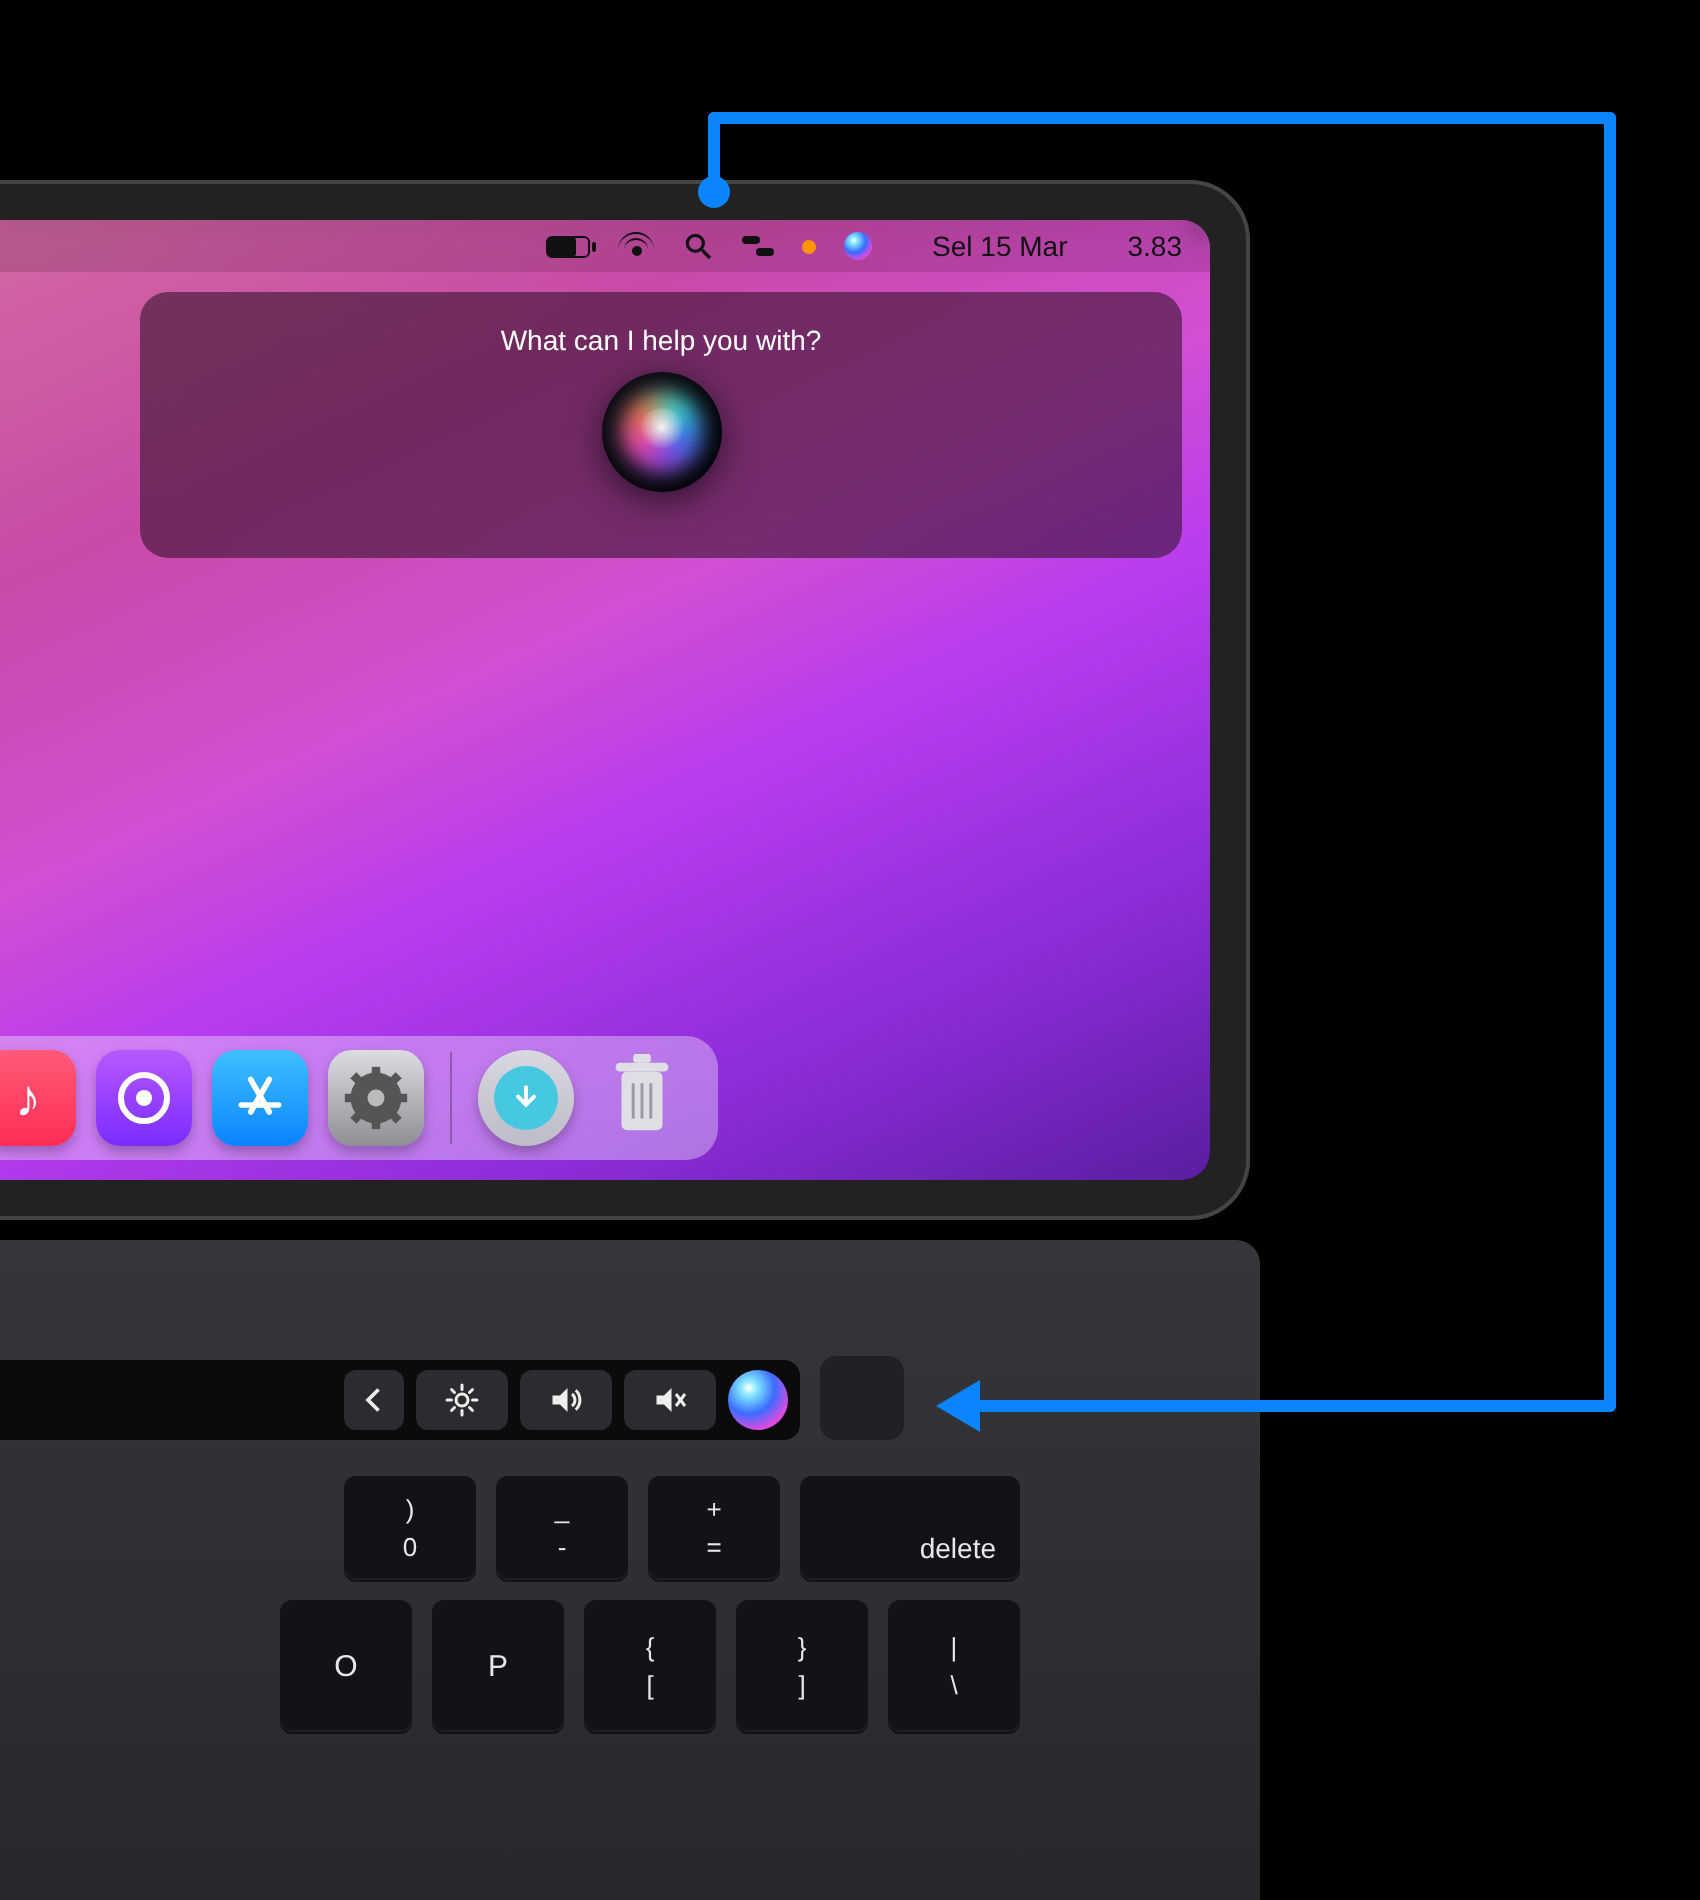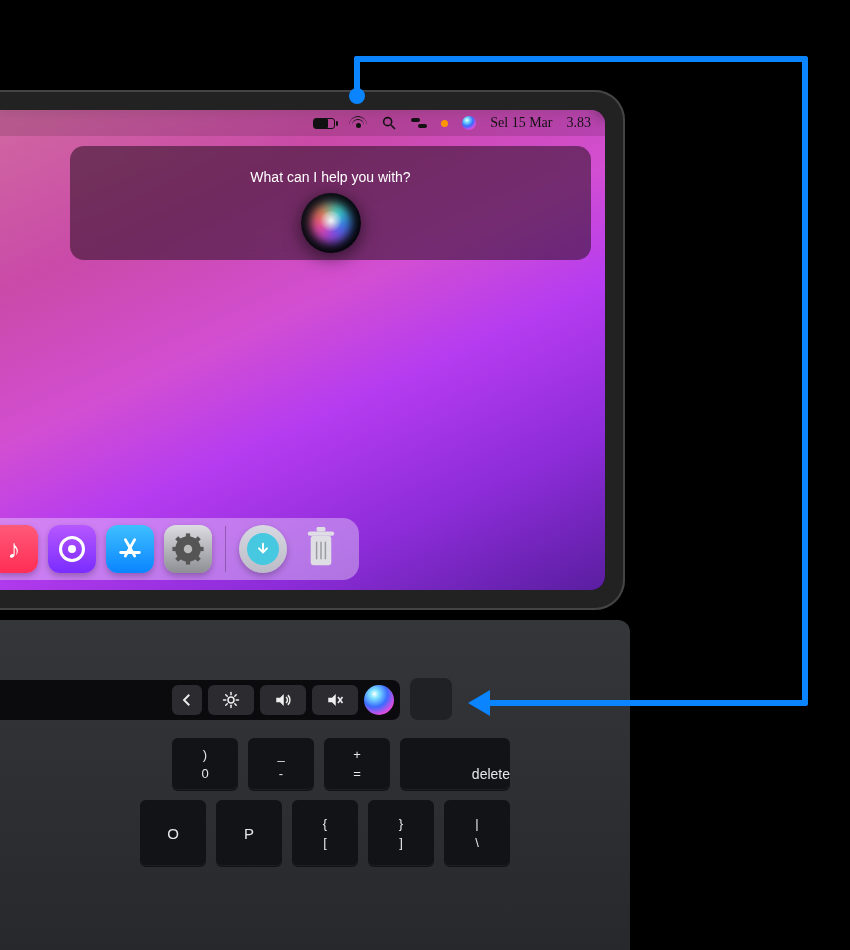--- a/index.html
+++ b/index.html
@@ -22,24 +22,24 @@
   .wifi .a{width:18px;height:18px;left:0;top:0;}
   .wifi .b{width:12px;height:12px;left:3px;top:3px;}
   .wifi .c{width:5px;height:5px;left:6.5px;top:6.5px;background:#111;border-radius:50%;}
   .mag svg{display:block;}
   .cc{width:16px;height:10px;position:relative;}
   .cc b{position:absolute;width:9px;height:4px;border-radius:2px;background:#111;}
   .cc b:first-child{top:0;left:0;}
   .cc b:last-child{bottom:0;right:0;}
   .dot-orange{width:7px;height:7px;background:#ff9500;border-radius:50%;}
   .siri-dot{width:14px;height:14px;border-radius:50%;background:radial-gradient(circle at 35% 30%,#fff,#7fe4ff 15%,#3a6cff 45%,#e54ae0 75%,#12122a);}
-  #menubar .date{margin-left:0;font-weight:400;font-family:Liberation Serif, serif;}
-
-  
-  #siripanel{position:absolute;top:36px;right:14px;left:90px;height:114px;background:rgba(40,16,32,.55);backdrop-filter:blur(10px);border-radius:14px;display:flex;flex-direction:column;align-items:center;justify-content:center;padding-top:16px;color:#fff;}
+  #menubar .date{margin-left:16px;font-weight:400;}
+
+  
+  #siripanel{position:absolute;top:36px;right:14px;left:90px;height:133px;background:rgba(40,16,32,.55);backdrop-filter:blur(10px);border-radius:14px;display:flex;flex-direction:column;align-items:center;justify-content:flex-start;padding-top:16px;color:#fff;}
   #siripanel .prompt{font-size:14px;font-weight:400;margin-bottom:8px;text-align:center;}
   .siri-orb{width:60px;height:60px;border-radius:50%;position:relative;background:radial-gradient(circle at 45% 45%,#2a2a3a,#05050b 70%);box-shadow:0 4px 18px rgba(0,0,0,.6);}
   .siri-orb::before{content:"";position:absolute;inset:10px;border-radius:50%;background:conic-gradient(from 30deg,#3af5e0,#3a7bff,#9a4af5,#ff4ab0,#ff844a,#3af5e0);filter:blur(5px);opacity:.9;}
   .siri-orb::after{content:"";position:absolute;inset:18px;border-radius:50%;background:radial-gradient(circle at 50% 40%,rgba(255,255,255,.9),rgba(255,255,255,0) 60%);}
 
   
   #dock{position:absolute;bottom:10px;left:-18px;height:62px;background:rgba(255,255,255,.35);backdrop-filter:blur(8px);border-radius:16px;display:flex;align-items:center;gap:10px;padding:6px 14px 6px 28px;}
   .dicon{width:48px;height:48px;border-radius:12px;position:relative;display:flex;align-items:center;justify-content:center;color:#fff;font-weight:700;box-shadow:0 3px 6px rgba(0,0,0,.25);}
   .music{background:linear-gradient(#ff5a78,#ff2d55);} .music span{font-size:26px;}
   .podcasts{background:linear-gradient(#b758ff,#7a2cff);} .podcasts i{width:26px;height:26px;border:3px solid #fff;border-radius:50%;display:flex;align-items:center;justify-content:center;} .podcasts i::after{content:"";width:8px;height:8px;background:#fff;border-radius:50%;}
@@ -57,21 +57,21 @@
   .tbtn svg{width:18px;height:18px;}
   .tbtn.narrow{min-width:30px;}
   #tb-siri{background:radial-gradient(circle at 35% 30%,#fff,#7fe4ff 15%,#3a6cff 45%,#e54ae0 75%,#12122a);} 
   #touchid{position:absolute;top:58px;left:470px;width:42px;height:42px;background:#202125;border-radius:8px;}
 
   #keys{position:absolute;top:118px;left:0;right:120px;display:flex;flex-direction:column;gap:10px;}
   .krow{display:flex;gap:10px;justify-content:flex-end;}
   .key{background:#121316;color:#e7e7ea;border-radius:6px;height:66px;min-width:66px;display:flex;flex-direction:column;align-items:center;justify-content:center;font-size:15px;box-shadow:inset 0 -1px 0 rgba(255,255,255,.05),0 1px 0 rgba(0,0,0,.6);}
   .key .top{font-size:13px;color:#e7e7ea;}
   .key .bot{font-size:13px;margin-top:4px;}
-  .key.wide{min-width:110px;align-items:flex-end;justify-content:flex-end;padding:8px 0;font-size:14px;}
+  .key.wide{min-width:110px;align-items:flex-end;justify-content:flex-end;padding:8px 12px;font-size:14px;}
   .key.half{height:52px;}
 
   
   .callout{position:absolute;background:#0a84ff;}
   #cv1{left:354px;top:56px;width:6px;height:38px;border-radius:3px;}
   #ch1{left:354px;top:56px;width:454px;height:6px;border-radius:3px;}
   #cv2{left:802px;top:56px;width:6px;height:650px;border-radius:3px;}
   #ch2{left:488px;top:700px;width:320px;height:6px;border-radius:3px;}
   #arrow{position:absolute;left:468px;top:690px;width:0;height:0;border-top:13px solid transparent;border-bottom:13px solid transparent;border-right:22px solid #0a84ff;}
   #dot1{position:absolute;left:349px;top:88px;width:16px;height:16px;background:#0a84ff;border-radius:50%;}

